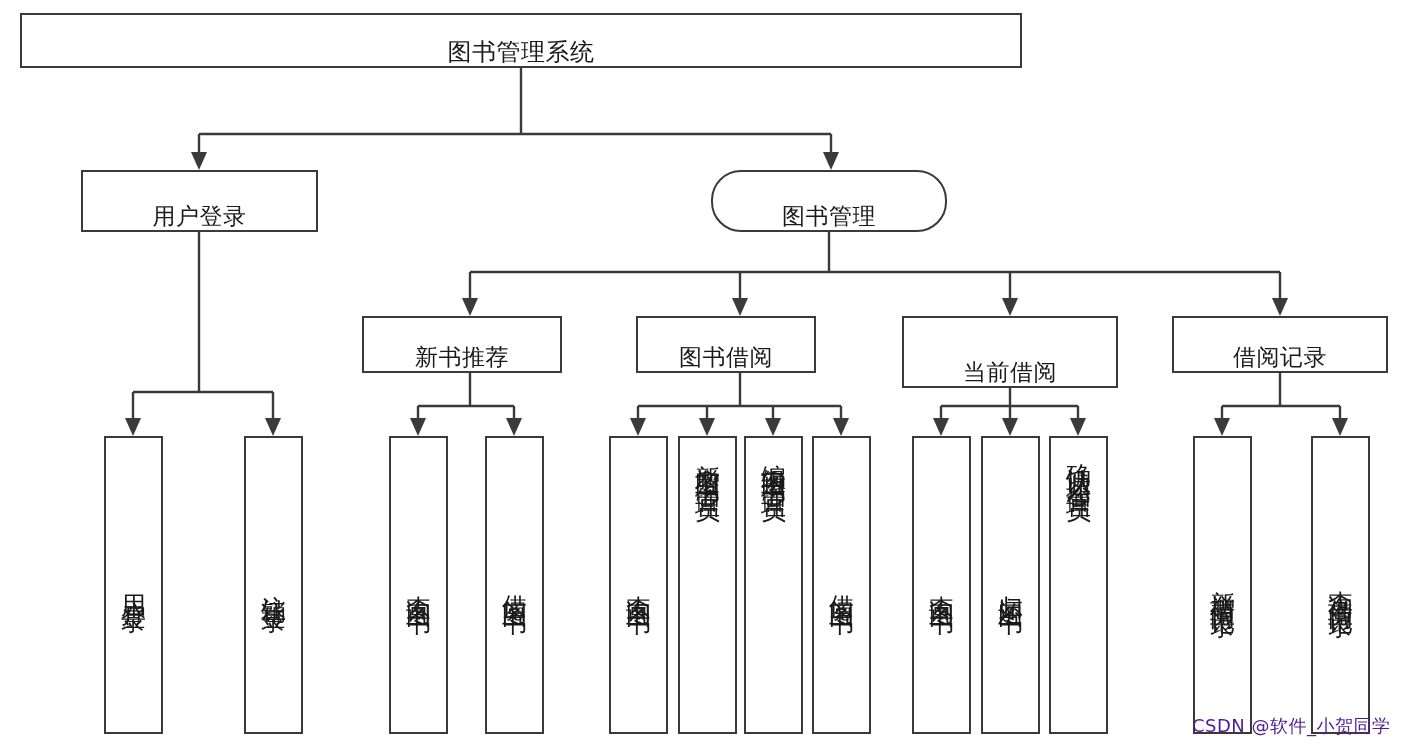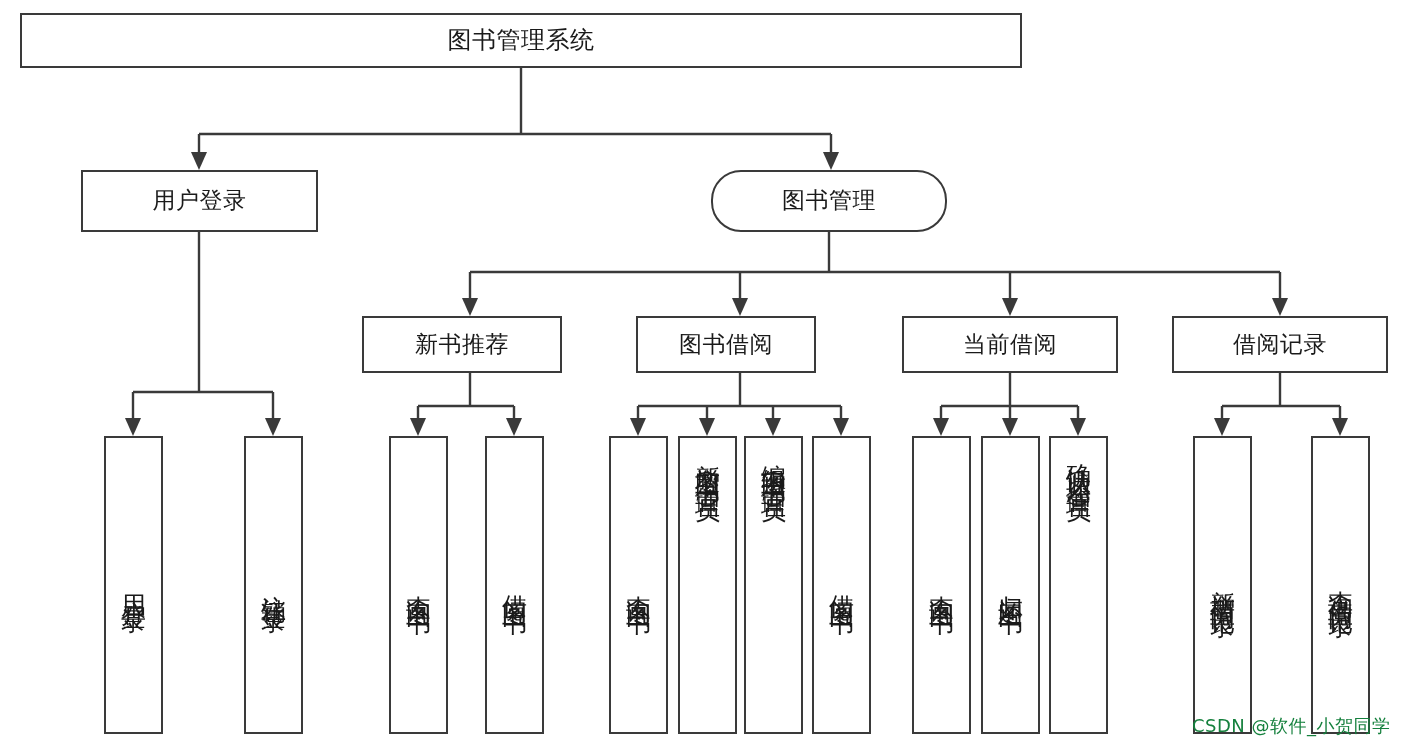--- a/index.html
+++ b/index.html
@@ -25,21 +25,21 @@
     width: 1405px;
     height: 747px;
     pointer-events: none;
   }
   .node {
     position: absolute;
     box-sizing: border-box;
     background: #ffffff;
     border: 2px solid #3a3a3a;
     display: flex;
-    align-items: center;
+    align-items: flex-end;
     justify-content: center;
     color: #1a1a1a;
     text-align: center;
   }
   .node .label {
     display: block;
     line-height: 1.18;
     letter-spacing: 0.5px;
   }
   
@@ -64,21 +64,21 @@
     white-space: nowrap;
     margin: 0 auto;
   }
   .node.vert.center {
     align-items: center;
     padding-top: 0;
   }
   .watermark {
     position: absolute;
     font-size: 18px;
-    color: #15803d;
+    color: #4c1d95;
     white-space: nowrap;
     letter-spacing: 0.5px;
     font-family: "DejaVu Sans", "Liberation Sans", sans-serif;
   }
 </style>
 </head>
 <body>
 
 <div id="canvas">
 
@@ -164,21 +164,21 @@
   <div class="node horiz" style="left:711px; top:170px; width:236px; height:62px;border-radius:30px;">
     <span class="label">图书管理</span>
   </div>
 
   <div class="node horiz" style="left:362px; top:316px; width:200px; height:57px;">
     <span class="label">新书推荐</span>
   </div>
   <div class="node horiz" style="left:636px; top:316px; width:180px; height:57px;">
     <span class="label">图书借阅</span>
   </div>
-  <div class="node horiz" style="left:902px; top:316px; width:216px; height:57px;">
+  <div class="node horiz" style="left:902px; top:316px; width:216px; height:72px;">
     <span class="label">当前借阅</span>
   </div>
   <div class="node horiz" style="left:1172px; top:316px; width:216px; height:57px;">
     <span class="label">借阅记录</span>
   </div>
 
   <div class="node vert center" style="left:104px; top:436px; width:59px; height:298px;">
     <span class="label">用户登录</span>
   </div>
   <div class="node vert center" style="left:244px; top:436px; width:59px; height:298px;">

